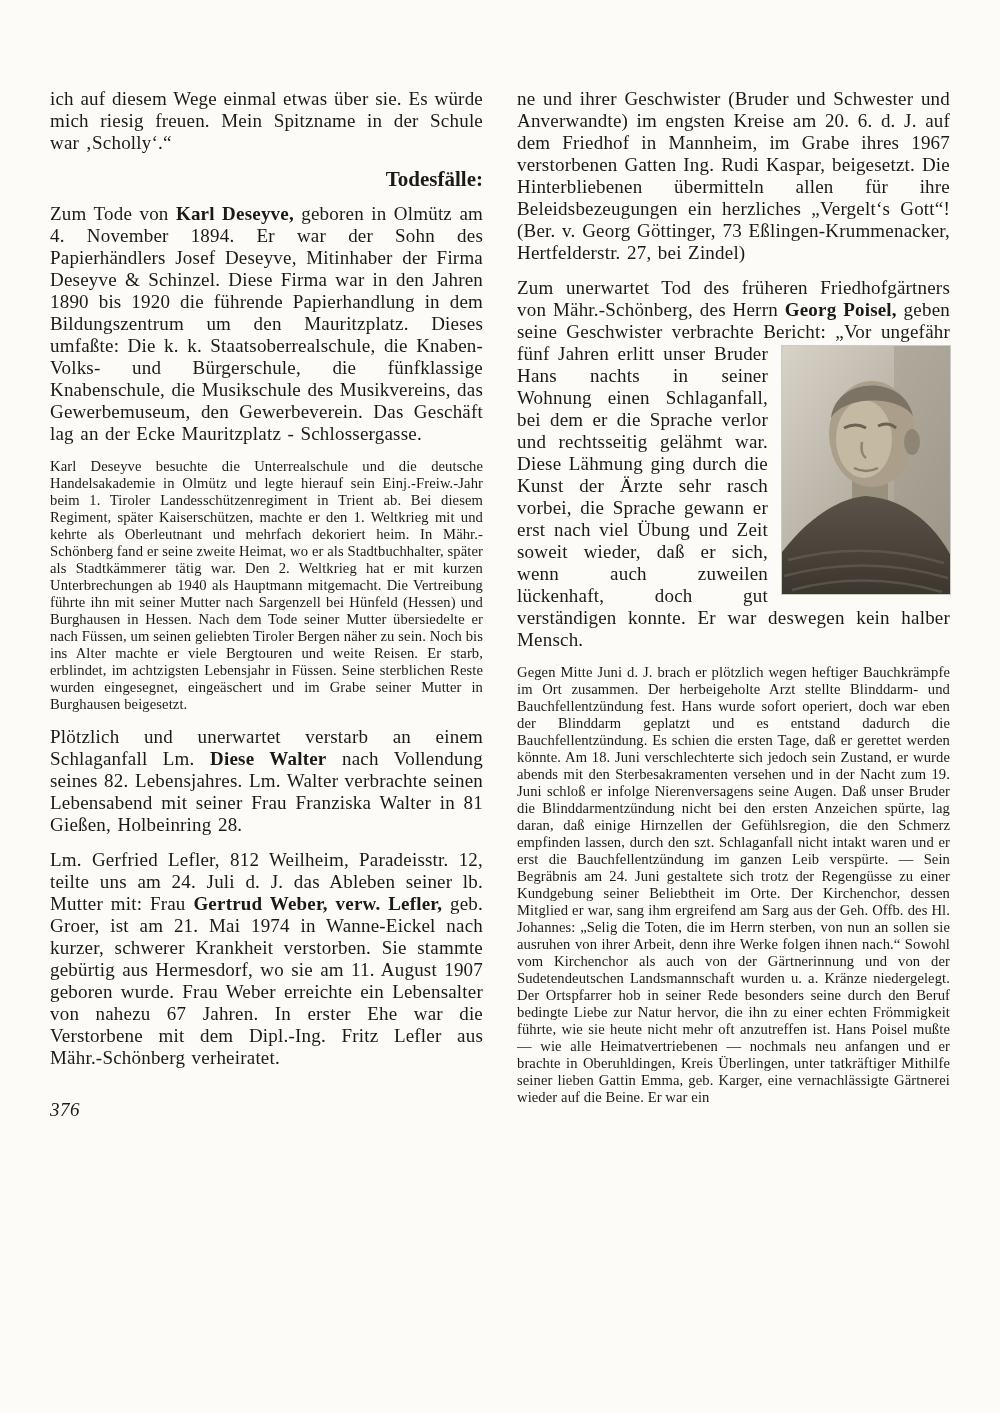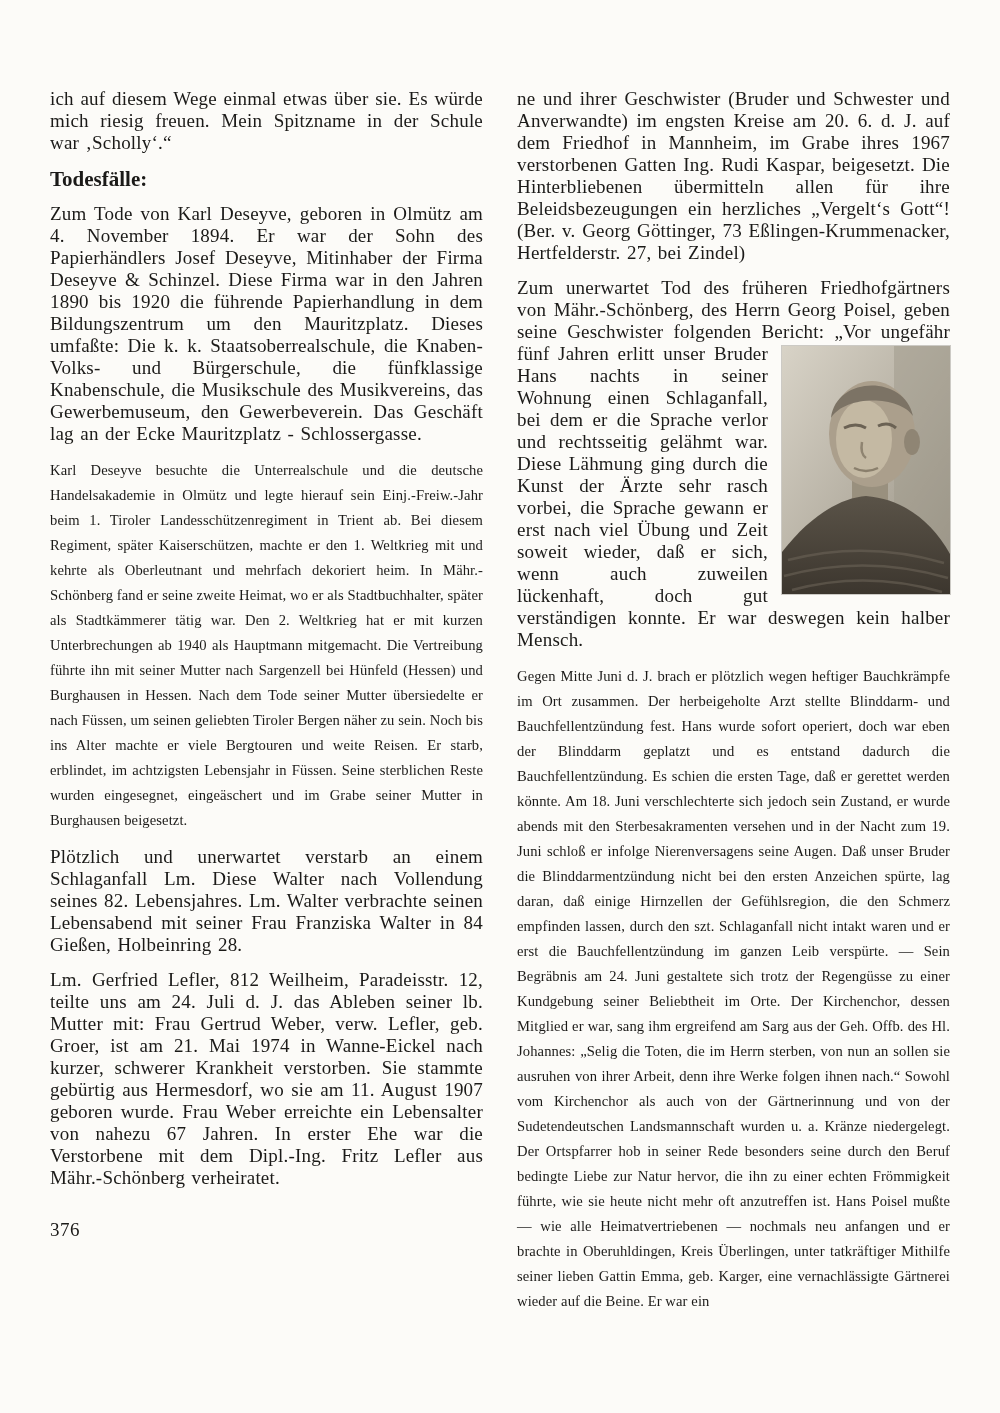--- a/index.html
+++ b/index.html
@@ -31,77 +31,79 @@
     font-size: 19px;
     line-height: 22px;
     letter-spacing: 0.2px;
     word-spacing: 1.5px;
     text-align: justify;
     margin: 0 0 13px 0;
     hyphens: auto;
   }
   p.small {
     font-size: 14.6px;
-    line-height: 25px;
+    line-height: 17px;
     letter-spacing: 0.1px;
     text-align: justify;
     margin: 0 0 13px 0;
     hyphens: auto;
   }
   h2.heading {
     font-size: 21px;
     line-height: 24px;
     font-weight: bold;
     margin: 4px 0 12px 0;
+    text-align: right;
   }
-  .b { font-weight: normal; }
+  .b { font-weight: bold; }
   .photo-float {
     float: right;
     width: 168px;
     height: 248px;
     margin: 3px 0 8px 14px;
     background: #b9b4a8;
     box-shadow: 0 0 0 1px rgba(60,55,45,0.25);
   }
   .photo-float svg { display: block; }
   .page-number {
     font-size: 19px;
     letter-spacing: 0.5px;
     margin-top: 30px;
+    font-style: italic;
   }
 </style>
 </head>
 <body>
 
 <div class="page">
   <div class="columns">
 
     <div class="col">
 
       <p class="body"><span>ich auf diesem Wege einmal etwas über sie. Es würde mich riesig freuen. Mein Spitzname in der Schule war ‚Scholly‘.“</span></p>
 
       <h2 class="heading">Todesfälle:</h2>
 
       <p class="body"><span>Zum Tode von </span><span class="b">Karl Deseyve,</span><span> geboren in Olmütz am 4. November 1894. Er war der Sohn des Papierhändlers Josef Deseyve, Mitinhaber der Firma Deseyve &amp; Schinzel. Diese Firma war in den Jahren 1890 bis 1920 die führende Papierhandlung in dem Bildungszentrum um den Mauritzplatz. Dieses umfaßte: Die k. k. Staatsoberrealschule, die Knaben-Volks- und Bürgerschule, die fünfklassige Knabenschule, die Musikschule des Musikvereins, das Gewerbemuseum, den Gewerbeverein. Das Geschäft lag an der Ecke Mauritzplatz - Schlossergasse.</span></p>
 
       <p class="small"><span>Karl Deseyve besuchte die Unterrealschule und die deutsche Handelsakademie in Olmütz und legte hierauf sein Einj.-Freiw.-Jahr beim 1. Tiroler Landesschützenregiment in Trient ab. Bei diesem Regiment, später Kaiserschützen, machte er den 1. Weltkrieg mit und kehrte als Oberleutnant und mehrfach dekoriert heim. In Mähr.-Schönberg fand er seine zweite Heimat, wo er als Stadtbuchhalter, später als Stadtkämmerer tätig war. Den 2. Weltkrieg hat er mit kurzen Unterbrechungen ab 1940 als Hauptmann mitgemacht. Die Vertreibung führte ihn mit seiner Mutter nach Sargenzell bei Hünfeld (Hessen) und Burghausen in Hessen. Nach dem Tode seiner Mutter übersiedelte er nach Füssen, um seinen geliebten Tiroler Bergen näher zu sein. Noch bis ins Alter machte er viele Bergtouren und weite Reisen. Er starb, erblindet, im achtzigsten Lebensjahr in Füssen. Seine sterblichen Reste wurden eingesegnet, eingeäschert und im Grabe seiner Mutter in Burghausen beigesetzt.</span></p>
 
-      <p class="body"><span>Plötzlich und unerwartet verstarb an einem Schlaganfall Lm. </span><span class="b">Diese Walter</span><span> nach Vollendung seines 82. Lebensjahres. Lm. Walter verbrachte seinen Lebensabend mit seiner Frau Franziska Walter in 84 Gießen, Holbeinring 28.</span></p>
+      <p class="body"><span>Plötzlich und unerwartet verstarb an einem Schlaganfall Lm. </span><span class="b">Diese Walter</span><span> nach Vollendung seines 82. Lebensjahres. Lm. Walter verbrachte seinen Lebensabend mit seiner Frau Franziska Walter in 81 Gießen, Holbeinring 28.</span></p>
 
       <p class="body"><span>Lm. Gerfried Lefler, 812 Weilheim, Paradeisstr. 12, teilte uns am 24. Juli d. J. das Ableben seiner lb. Mutter mit: Frau </span><span class="b">Gertrud Weber, verw. Lefler,</span><span> geb. Groer, ist am 21. Mai 1974 in Wanne-Eickel nach kurzer, schwerer Krankheit verstorben. Sie stammte gebürtig aus Hermesdorf, wo sie am 11. August 1907 geboren wurde. Frau Weber erreichte ein Lebensalter von nahezu 67 Jahren. In erster Ehe war die Verstorbene mit dem Dipl.-Ing. Fritz Lefler aus Mähr.-Schönberg verheiratet.</span></p>
 
 
       <div class="page-number">376</div>
     </div>
 
     <div class="col">
 
       <p class="body"><span>ne und ihrer Geschwister (Bruder und Schwester und Anverwandte) im engsten Kreise am 20. 6. d. J. auf dem Friedhof in Mannheim, im Grabe ihres 1967 verstorbenen Gatten Ing. Rudi Kaspar, beigesetzt. Die Hinterbliebenen übermitteln allen für ihre Beleidsbezeugungen ein herzliches „Vergelt‘s Gott“! (Ber. v. Georg Göttinger, 73 Eßlingen-Krummenacker, Hertfelderstr. 27, bei Zindel)</span></p>
 
-      <p class="body"><span>Zum unerwartet Tod des früheren Friedhofgärtners von Mähr.-Schönberg, des Herrn </span><span class="b">Georg Poisel,</span><span> geben seine Geschwister folgenden Bericht: „Vor ungefähr </span><span class="photo-float">
+      <p class="body"><span>Zum unerwartet Tod des früheren Friedhofgärtners von Mähr.-Schönberg, des Herrn </span><span class="b">Georg Poisel,</span><span> geben seine Geschwister verbrachte Bericht: „Vor ungefähr </span><span class="photo-float">
             <svg width="168" height="248" viewBox="0 0 168 248" aria-hidden="true">
             <defs>
               <linearGradient id="pg" x1="0" y1="0" x2="1" y2="1">
                 <stop offset="0" stop-color="#d8d3c7"></stop>
                 <stop offset="0.55" stop-color="#b5afa2"></stop>
                 <stop offset="1" stop-color="#938d80"></stop>
               </linearGradient>
               <linearGradient id="cl" x1="0" y1="0" x2="0" y2="1">
                 <stop offset="0" stop-color="#5a5348"></stop>
                 <stop offset="1" stop-color="#3c362e"></stop>

